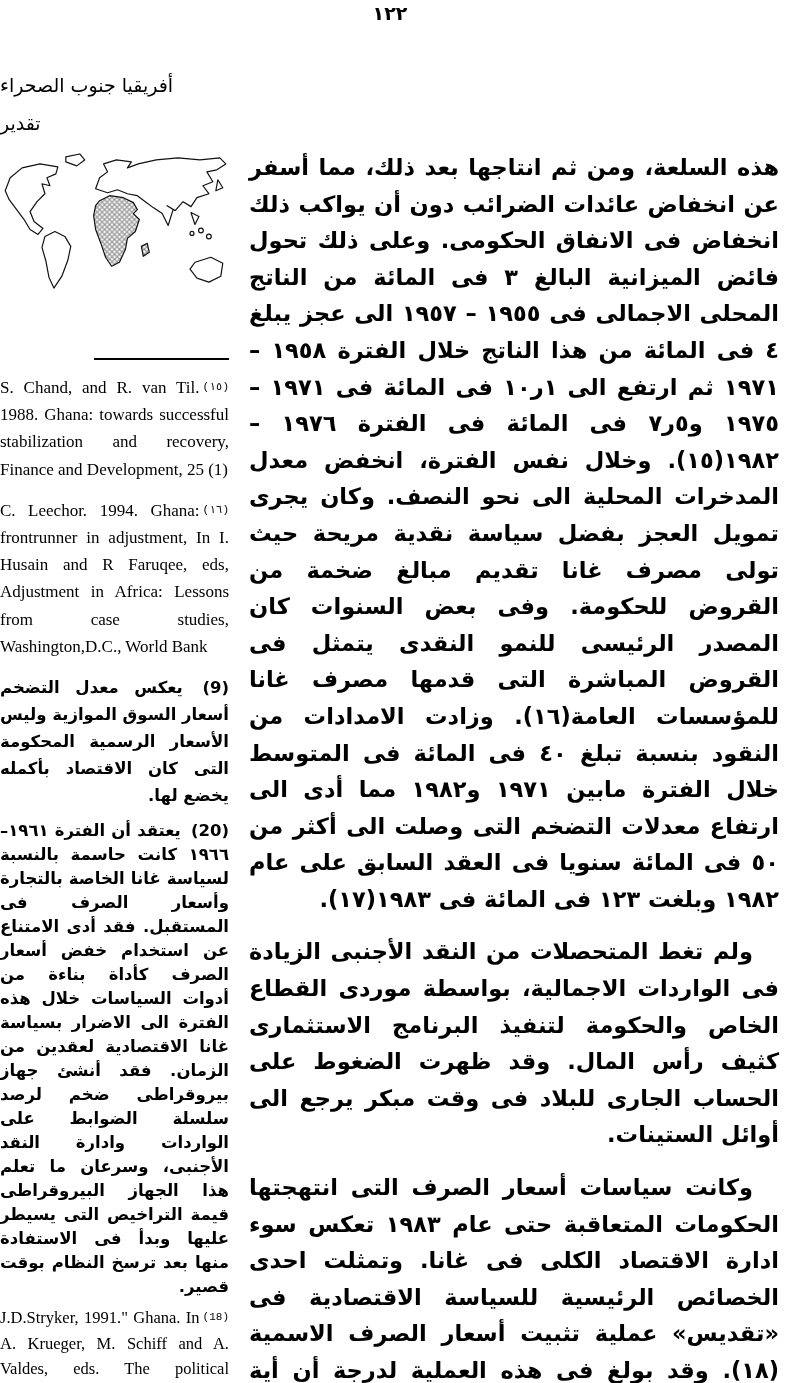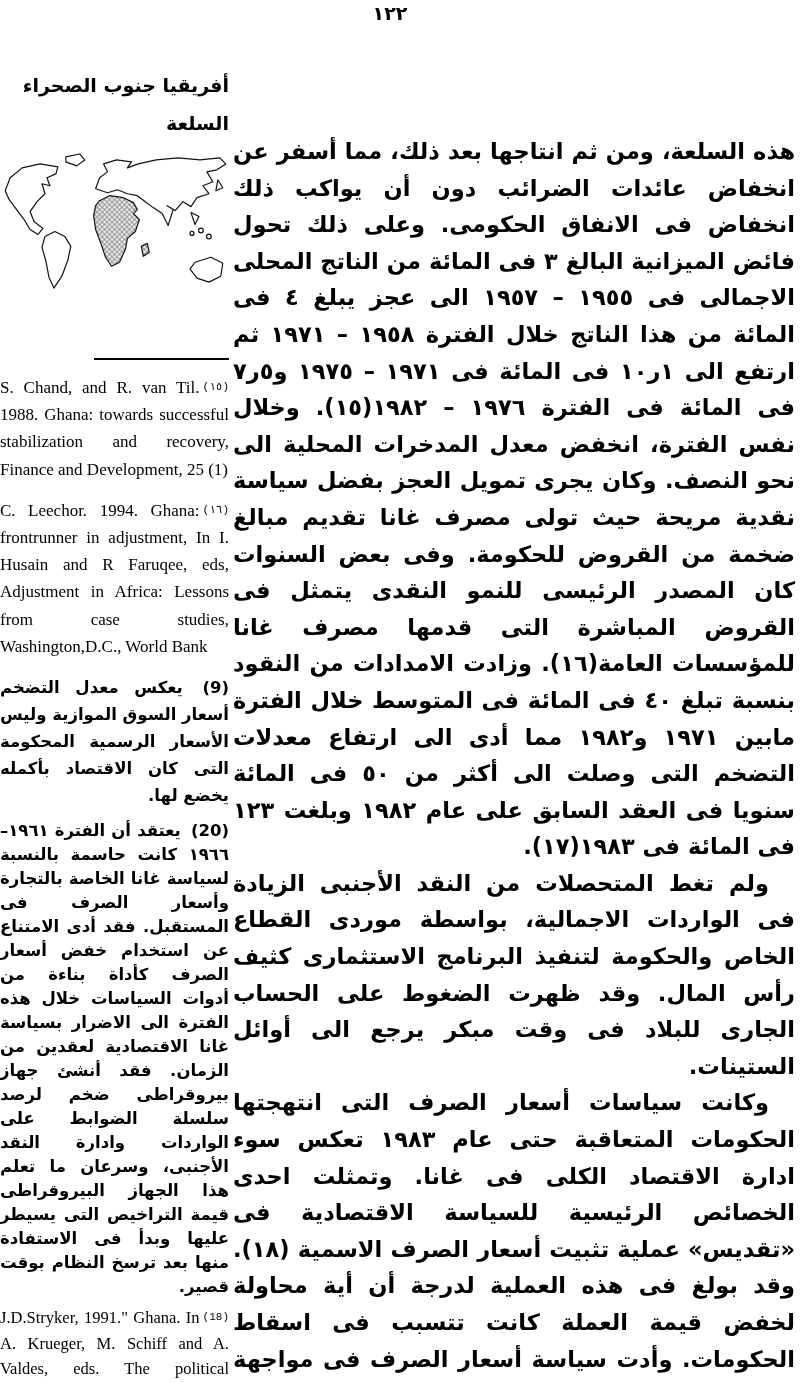--- a/index.html
+++ b/index.html
@@ -2,57 +2,57 @@
 <html lang="ar"><head>
 <meta charset="utf-8">
 <style>
   html,body{margin:0;padding:0;background:#ffffff;}
   .page{position:relative;width:800px;height:1383px;background:#ffffff;overflow:hidden;
         font-family:"DejaVu Sans",sans-serif;color:#000;padding-left:48px;}
   .page-number{position:absolute;top:2px;left:340px;width:100px;text-align:center;
         font-size:19px;font-weight:bold;}
   
   .sidebar{position:absolute;top:66px;left:0;width:229px;}
-  .region-heading{direction:rtl;text-align:right;font-weight:bold;font-size:19px;
+  .region-heading{direction:rtl;text-align:left;font-weight:normal;font-size:19px;
         line-height:38px;margin:0;}
   .stray-dot{position:absolute;top:148px;left:214px;font-size:14px;font-weight:bold;}
   .map-wrap{margin-top:8px;}
   .footnote-divider{width:135px;border:0;border-top:2px solid #000;
         margin:56px 0 14px auto;}
   .ref{margin:0 0 14px 0;text-align:justify;}
   .ref.en{direction:ltr;font-family:"Liberation Serif",serif;font-size:17px;
         line-height:27.2px;}
   .ref.en .refnum{float:right;font-family:Liberation Mono, monospace;font-size:11px;
         padding-left:3px;}
   .ref.ar{direction:rtl;font-weight:bold;font-size:16.5px;line-height:27px;
         margin-bottom:10px;}
   .ref.ar .refnum-inline{margin-left:4px;}
   .ref.ar.tight{line-height:24px;margin-bottom:6px;}
   .ref.en.last{font-size:16.5px;line-height:25.5px;margin-bottom:0;}
   
   .main{position:absolute;top:133px;left:233px;width:562px;direction:rtl;
         text-align:justify;font-weight:bold;font-size:22.5px;line-height:36.6px;}
-  .main p{margin:0;}
+  .main p{margin:16px;}
   .main p.indent{text-indent:26px;}
   svg{display:block;}
 </style>
 </head>
 <body>
 
 <div class="page">
 
   <div class="page-number">١٢٢</div>
 
   <span class="stray-dot">.</span>
 
   <div class="sidebar">
 
     <p class="region-heading">
       <span>أفريقيا جنوب الصحراء</span><br>
-      <span>السلعة</span>
+      <span>تقدير</span>
     </p>
 
     <div class="map-wrap">
       <svg width="229" height="152" viewBox="0 0 230 153">
         <defs>
           <pattern id="hatch" width="5" height="5" patternUnits="userSpaceOnUse">
             <path d="M0,0 L5,5 M0,5 L5,0" stroke="#8a8a8a" stroke-width="1.1"></path>
           </pattern>
         </defs>
         <g fill="#ffffff" stroke="#111" stroke-width="1.2" stroke-linejoin="round">

